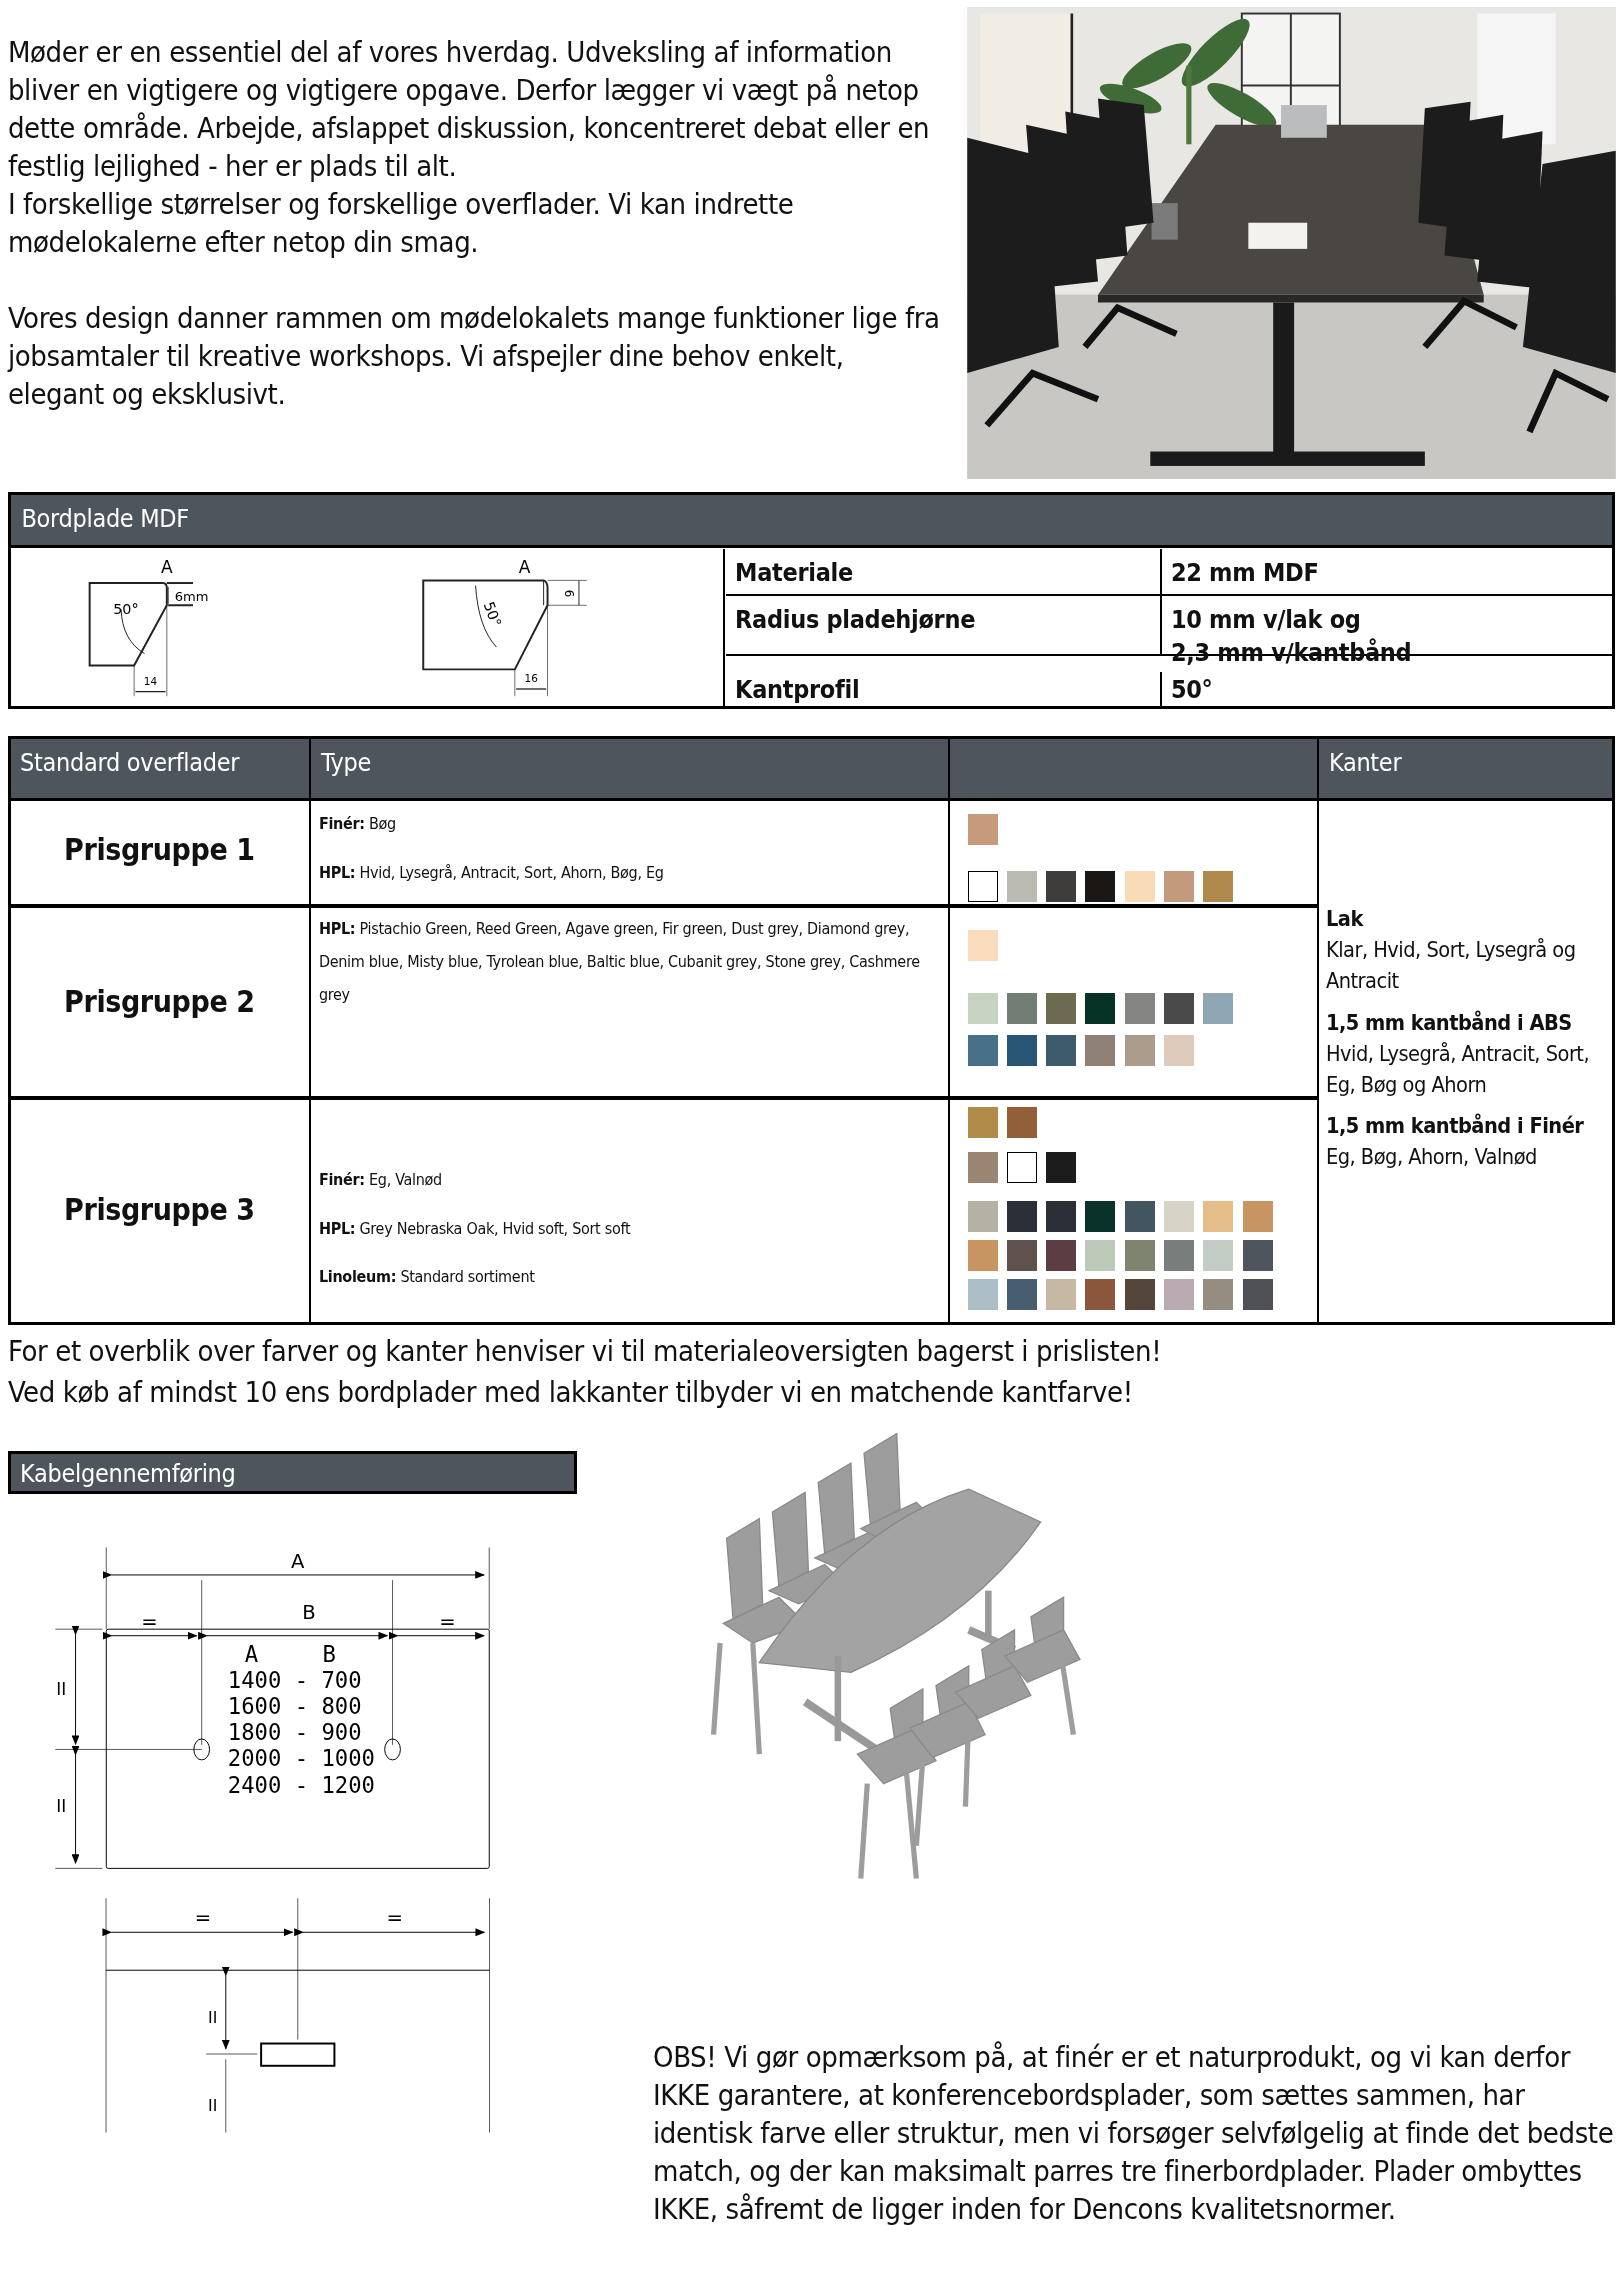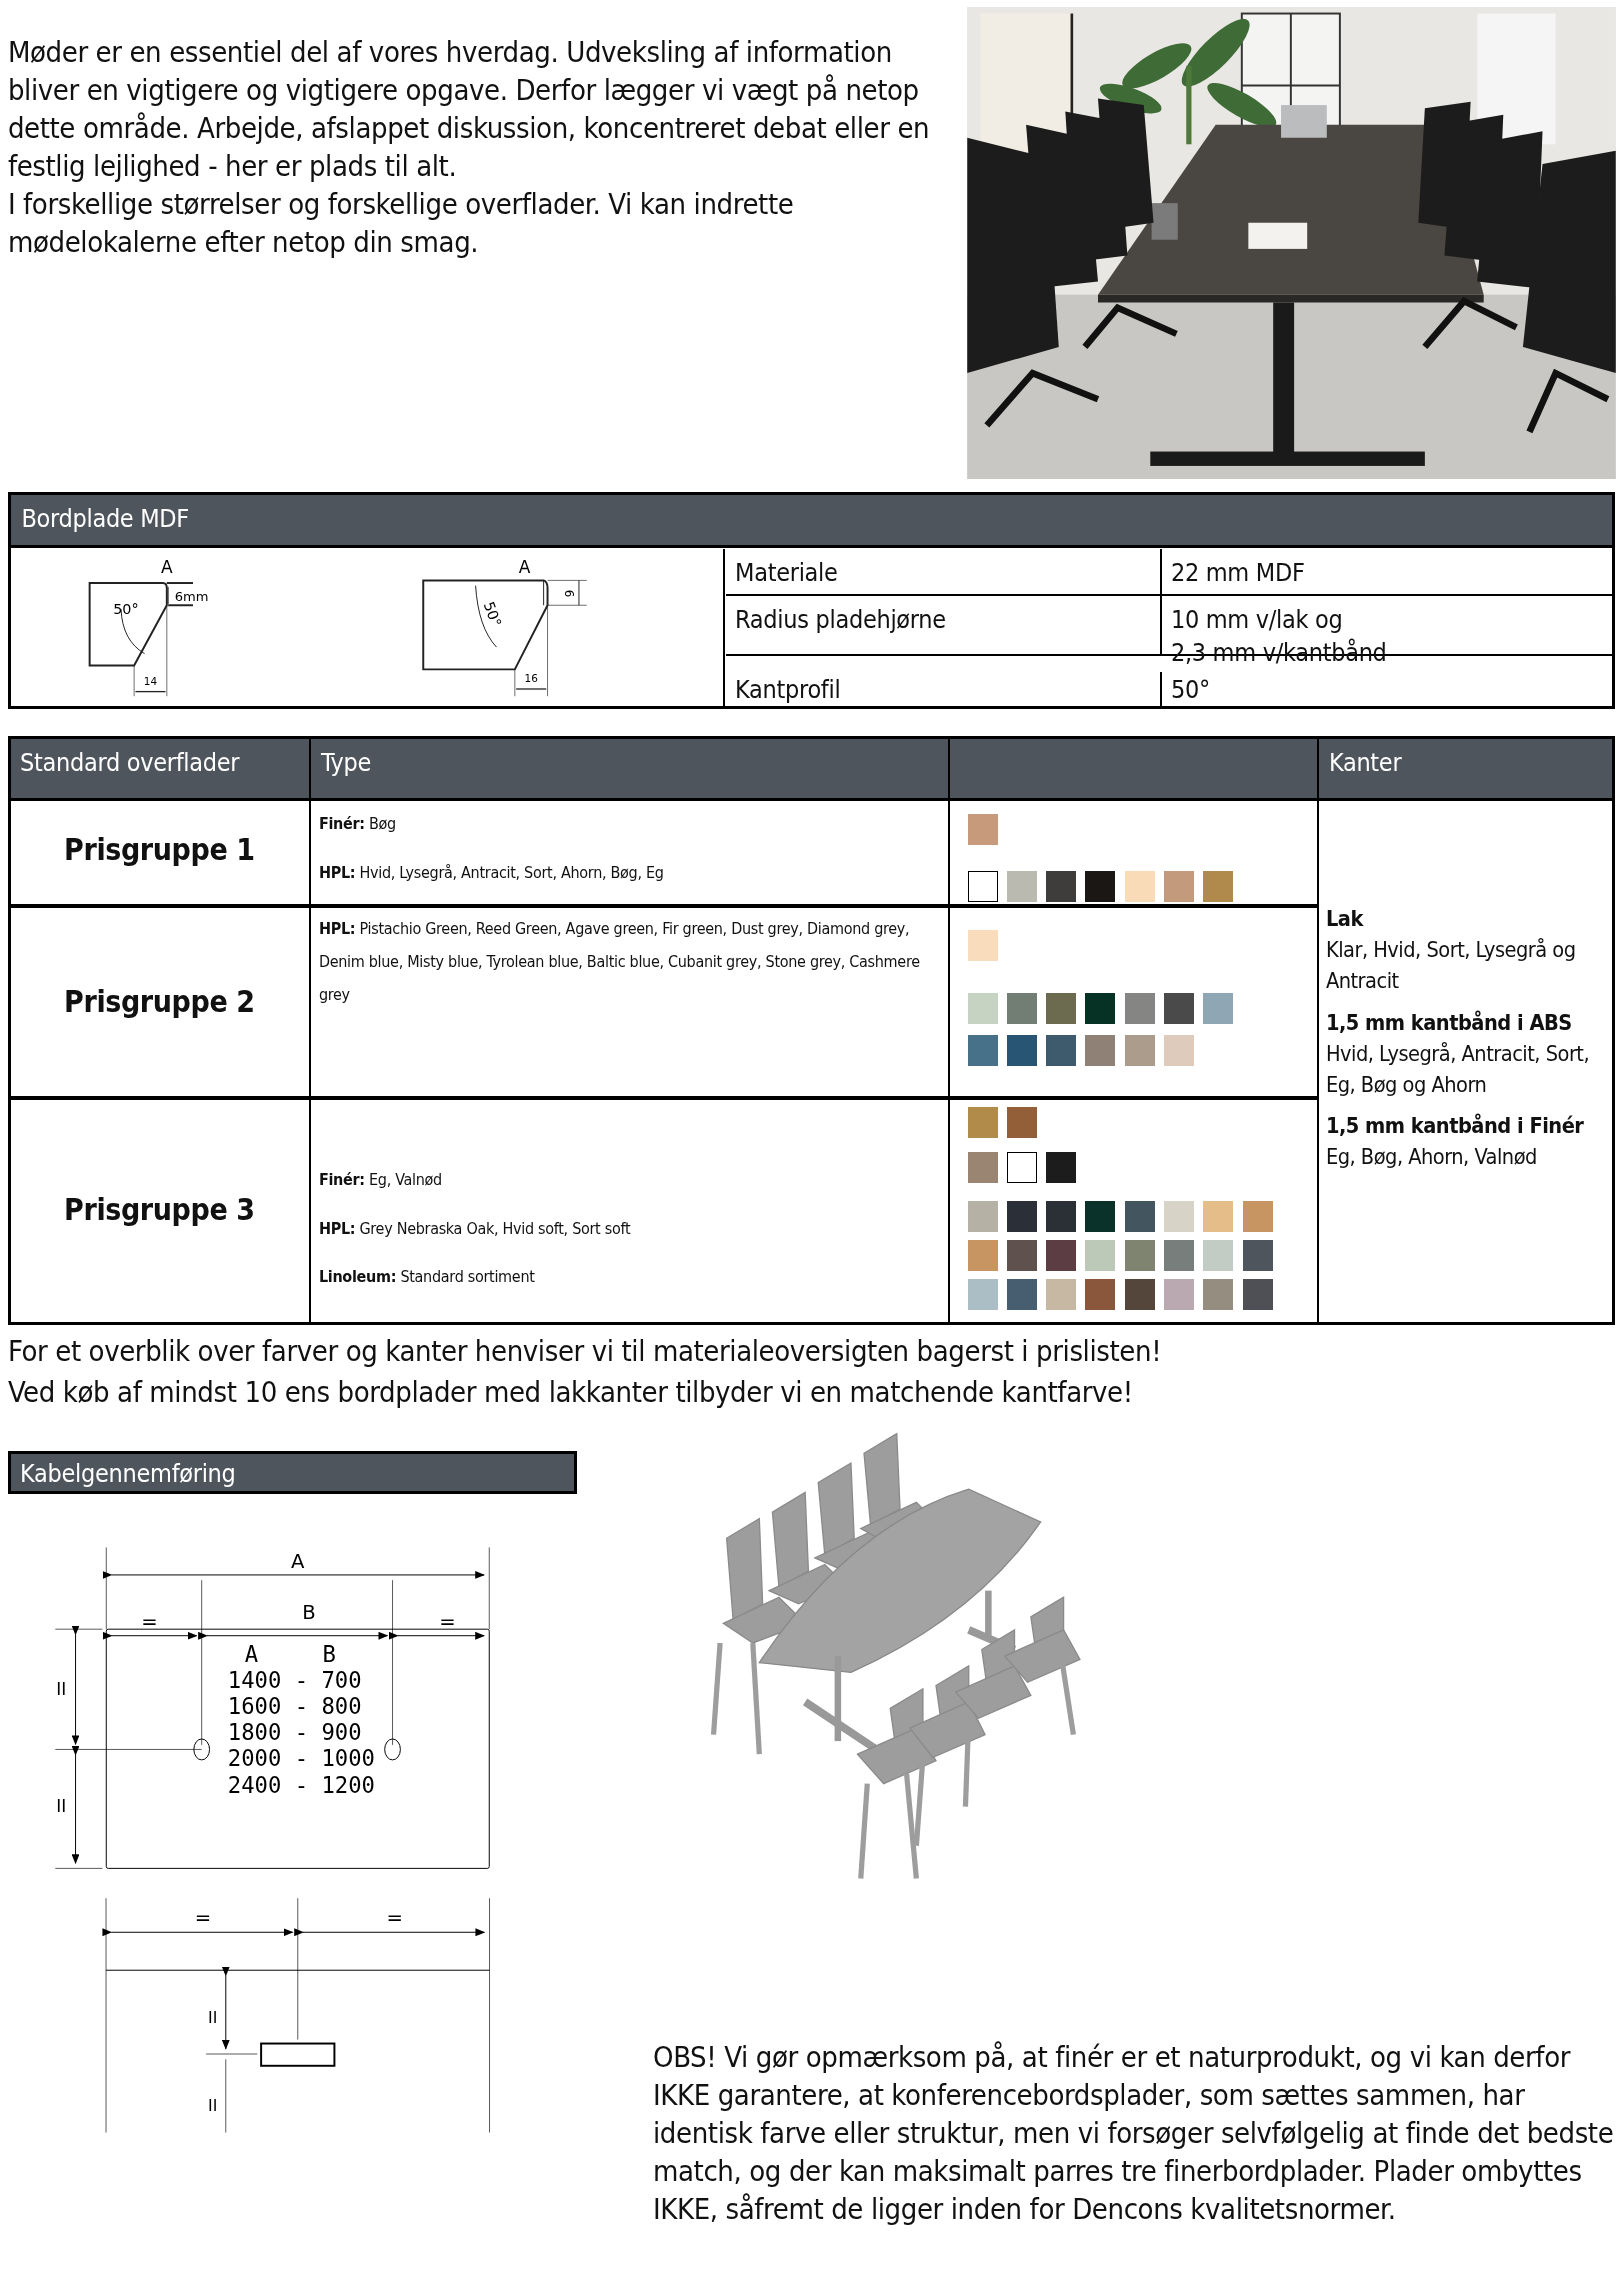--- a/index.html
+++ b/index.html
@@ -17,21 +17,21 @@
 
   
   .hdr { background:#4e555c; color:#ffffff; }
   .tbl-border { border:3.9px solid #000; box-sizing:border-box; }
 
   
   #mdf { left:7.9px; top:492px; width:1607px; height:217px; }
   #mdf-head { position:absolute; left:0; top:0; right:0; height:50px; border-bottom:3.9px solid #000; }
   #mdf-head span { position:absolute; left:10.5px; top:9.2px; font-size:25px; letter-spacing:-0.3px; }
   #mdf-drawings { position:absolute; left:0; top:54px; width:712px; bottom:0; border-right:2.6px solid #000; }
-  #mdf-spec { position:absolute; left:715px; top:54px; right:0; bottom:0; }
+  #mdf-spec { position:absolute; left:715px; top:54px; right:0; bottom:0;font-weight:bold; }
   .spec-row { position:absolute; left:0; right:0; border-bottom:2.6px solid #000; box-sizing:border-box; }
   .spec-row:last-child { border-bottom:none; }
   .spec-k { position:absolute; left:9.2px; top:6.5px; font-size:25px; letter-spacing:-0.3px; line-height:33px; }
   .spec-v { position:absolute; left:445px; top:6.5px; font-size:25px; letter-spacing:-0.3px; line-height:33px; }
   .spec-div { position:absolute; left:434px; top:0; bottom:0; width:2.6px; background:#000; }
 
   
   #surf { left:7.9px; top:736px; width:1607px; height:589px; }
   #surf-head { position:absolute; left:0; top:0; right:0; height:59px; border-bottom:3.9px solid #000; }
   .sh { position:absolute; top:9.2px; font-size:25px; letter-spacing:-0.3px; }
@@ -63,20 +63,21 @@
   #obs { left:653px; top:2038px; width:968px; font-size:29px; line-height:38px; letter-spacing:-0.4px; }
   #obs p { margin:0; }
 </style>
 </head>
 <body>
 
 <div id="intro" class="abs">
   <p>Møder er en essentiel del af vores hverdag. Udveksling af information bliver en vigtigere og vigtigere opgave. Derfor lægger vi vægt på netop dette område. Arbejde, afslappet diskussion, koncentreret debat eller en festlig lejlighed - her er plads til alt.</p>
   <p>I forskellige størrelser og forskellige overflader. Vi kan indrette mødelokalerne efter netop din smag.</p>
   <div class="gap"></div>
+  <p>Vores design danner rammen om mødelokalets mange funktioner lige fra jobsamtaler til kreative workshops. Vi afspejler dine behov enkelt, elegant og eksklusivt.</p>
 </div>
 
 <div id="photo" class="abs" title="Konferencebord med sorte kontorstole">
   <svg width="649" height="472" viewBox="0 0 992 722">
     <rect width="992" height="722" fill="#e9e7e3"></rect>
     <rect x="0" y="440" width="992" height="282" fill="#c9c7c3"></rect>
     <rect x="20" y="10" width="140" height="340" fill="#f1ece4"></rect>
     <line x1="160" y1="10" x2="160" y2="340" stroke="#222" stroke-width="4"></line>
     <rect x="420" y="10" width="150" height="180" fill="#f4f4f2" stroke="#333" stroke-width="3"></rect>
     <line x1="495" y1="10" x2="495" y2="190" stroke="#333" stroke-width="3"></line>

